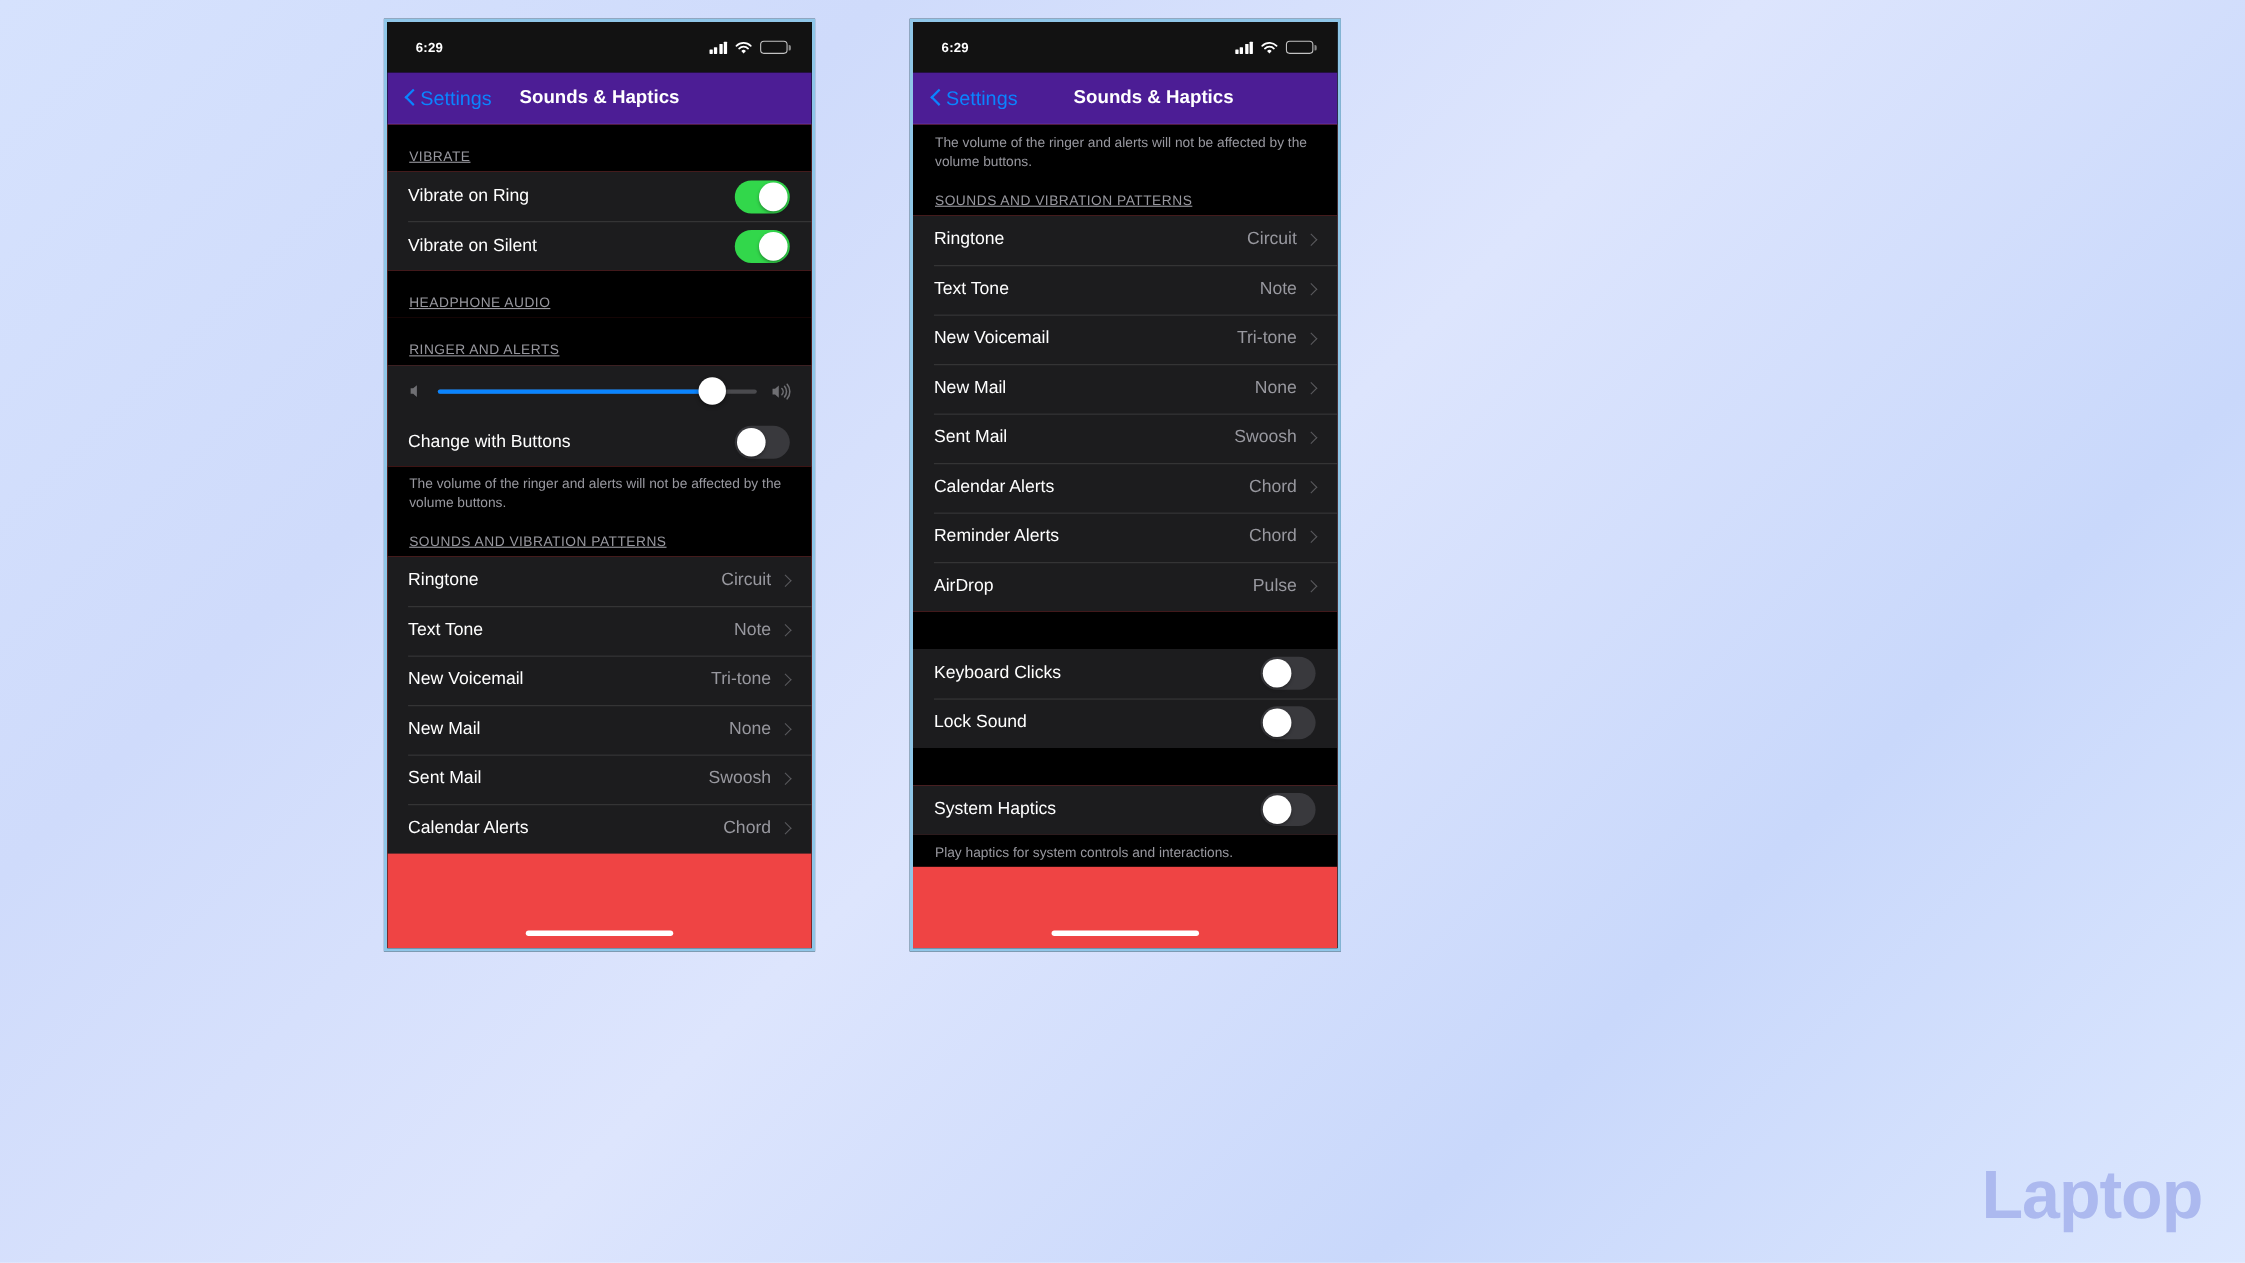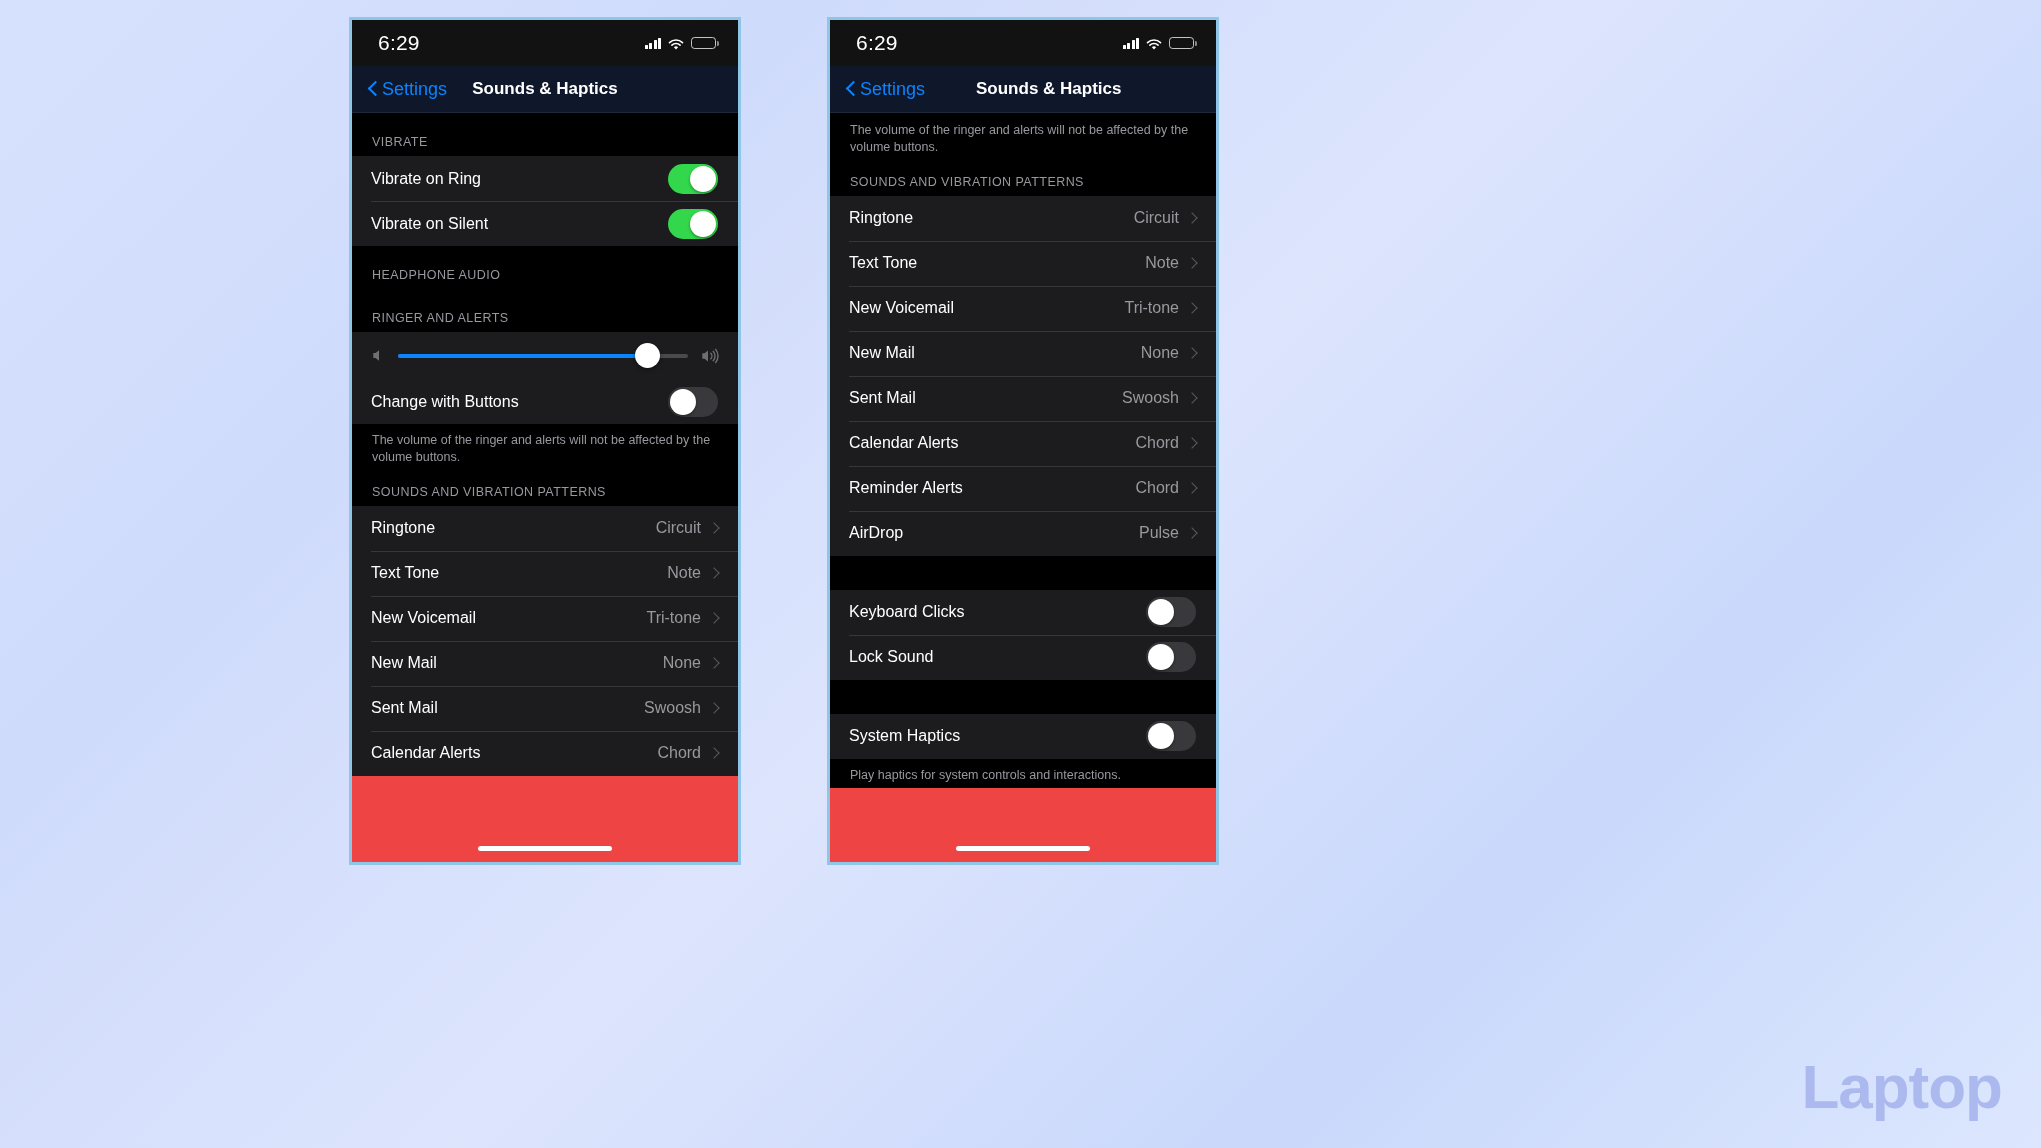--- a/index.html
+++ b/index.html
@@ -56,22 +56,22 @@
   .statusbar {
     height: 46px;
     flex: 0 0 46px;
     background: #121212;
     display: flex;
     align-items: center;
     justify-content: space-between;
     padding: 0 22px 0 26px;
   }
   .status-time {
-    font-size: 21px;
-    font-weight: 400;
+    font-size: 12px;
+    font-weight: 700;
     color: #fff;
     letter-spacing: .2px;
   }
   .status-icons {
     display: flex;
     align-items: center;
     gap: 7px;
   }
   .sig { display: flex; align-items: flex-end; gap: 1.5px; height: 11px; }
   .sig i { display: block; width: 3px; background: #fff; border-radius: .5px; }
@@ -93,21 +93,21 @@
     right: -3.5px; top: 3.2px;
     width: 2px; height: 4.5px;
     background: rgba(255,255,255,.5);
     border-radius: 0 1.5px 1.5px 0;
   }
   .batt .lvl { height: 100%; background: #fff; border-radius: 1.5px; }
 
   
   .navbar {
     flex: 0 0 47px;
-    background: #0f172a;
+    background: #4c1d95;
     display: flex;
     align-items: center;
     padding: 0 16px;
     position: relative;
     border-bottom: .5px solid rgba(255,255,255,.07);
   }
   .nav-back {
     display: flex;
     align-items: center;
     gap: 3px;
@@ -148,20 +148,21 @@
     background: #ef4444;
   }
 
   .group-header {
     font-size: 12.5px;
     letter-spacing: .45px;
     color: #98989f;
     padding: 22px 20px 7px 20px;
     background: #000;
     text-transform: uppercase;
+    text-decoration: underline;
   }
   .group-header.tight { padding-top: 15px; }
   .group-footer {
     font-size: 12.5px;
     line-height: 1.35;
     color: #98989f;
     padding: 8px 20px 4px 20px;
     background: #000;
   }
   .spacer { background: #000; }

